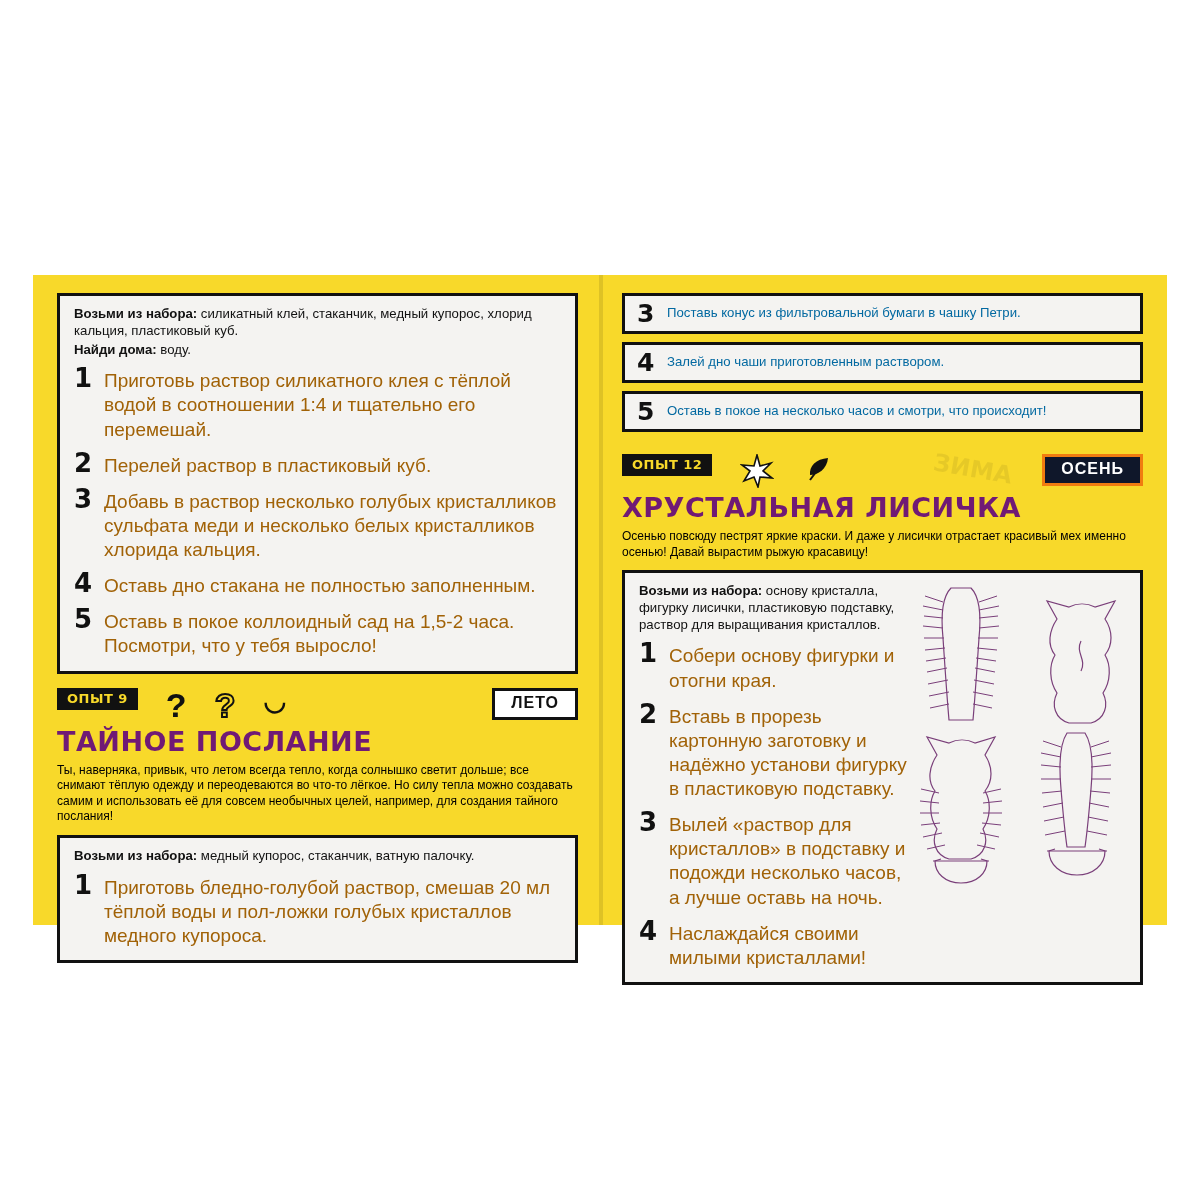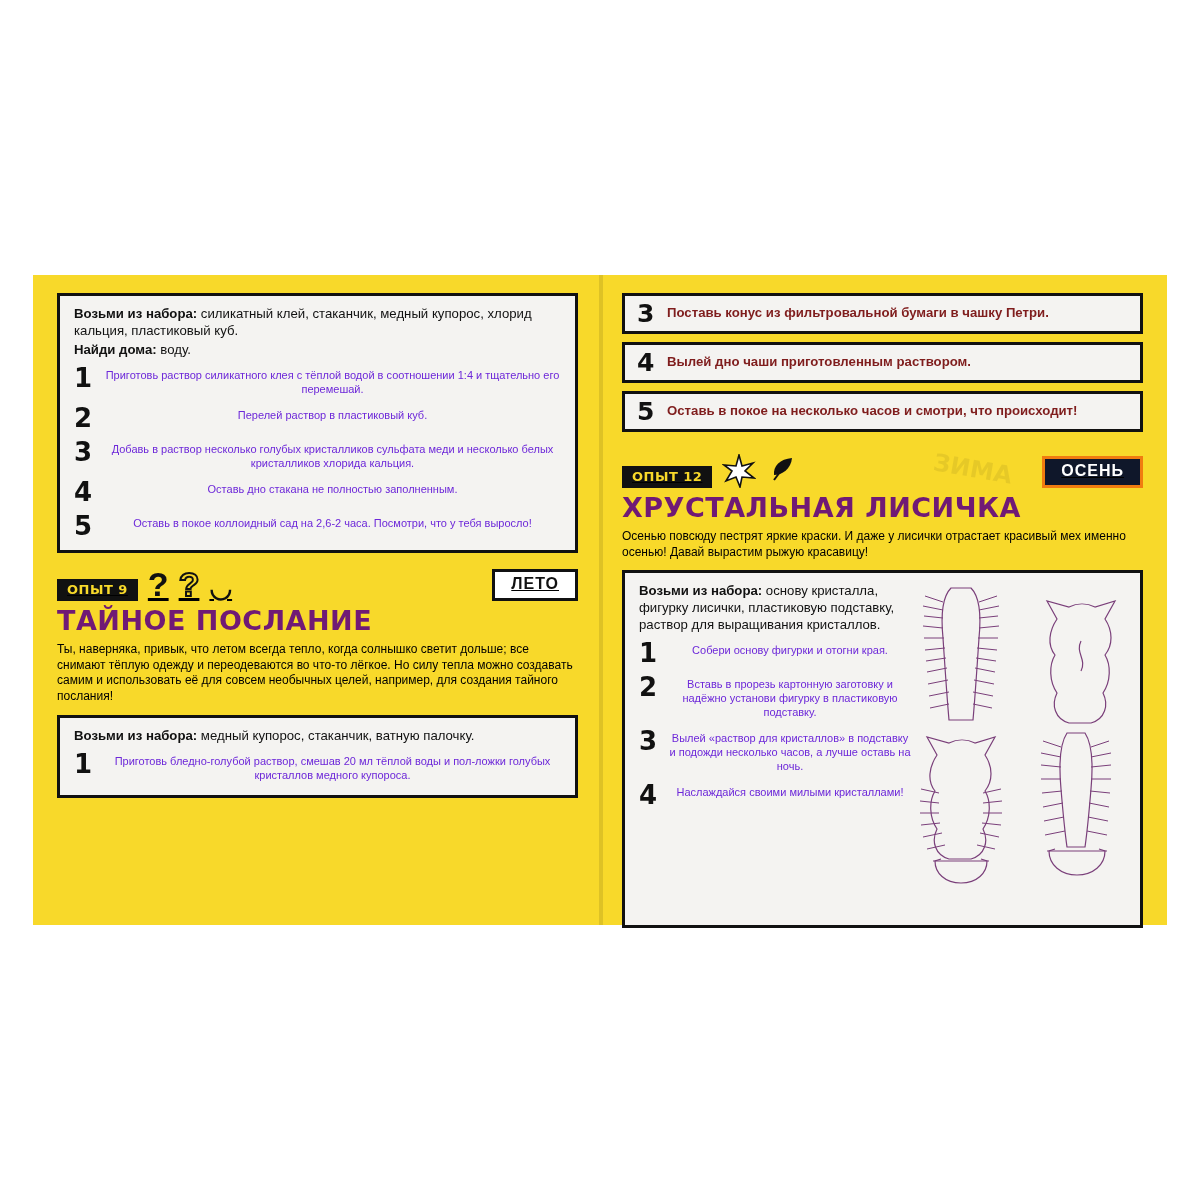--- a/index.html
+++ b/index.html
@@ -70,25 +70,24 @@
   .step .num {
     flex: 0 0 30px;
     font-size: 26px;
     font-weight: bold;
     line-height: 0.95;
     color: #111;
     font-family: "DejaVu Sans", sans-serif;
   }
   .step .txt {
     flex: 1;
-    font-size: 11px;
+    font-size: 19px;
     line-height: 1.27;
-    color: #6d28d9;
+    color: #a16207;
     padding-top: 3px;
-    text-align: center;
   }
 
   
   .band {
     background: #f4f3f1;
     border: 3px solid #111;
     display: flex;
     align-items: center;
     padding: 5px 12px;
     margin-bottom: 8px;
@@ -97,33 +96,31 @@
   .band .num {
     flex: 0 0 30px;
     font-size: 25px;
     font-weight: bold;
     color: #111;
     line-height: 1;
     font-family: "DejaVu Sans", sans-serif;
   }
   .band .txt {
     font-size: 13.2px;
-    color: #7f1d1d;
+    color: #0369a1;
     line-height: 1.25;
-    font-weight: bold;
   }
 
   
   .exp-head {
     display: flex;
-    align-items: flex-end;
-    gap: 10px;
+    align-items: flex-start;
+    gap: 28px;
     margin: 12px 0 4px 0;
     position: relative;
-    text-decoration: underline;
   }
   .exp-tag {
     background: #111;
     color: #f8d92a;
     font-size: 13px;
     letter-spacing: 0.5px;
     padding: 3px 10px 4px 10px;
     font-weight: bold;
     font-family: "DejaVu Sans", sans-serif;
   }
@@ -223,21 +220,21 @@
           <div class="step">
             <div class="num">3</div>
             <div class="txt">Добавь в раствор несколько голубых кристалликов сульфата меди и несколько белых кристалликов хлорида кальция.</div>
           </div>
           <div class="step">
             <div class="num">4</div>
             <div class="txt">Оставь дно стакана не полностью заполненным.</div>
           </div>
           <div class="step">
             <div class="num">5</div>
-            <div class="txt">Оставь в покое коллоидный сад на 2,6-2 часа. Посмотри, что у тебя выросло!</div>
+            <div class="txt">Оставь в покое коллоидный сад на 1,5-2 часа. Посмотри, что у тебя выросло!</div>
           </div>
         </div>
       </div>
 
       <div class="exp-head">
         <div class="exp-tag">ОПЫТ 9</div>
         <span class="deco-q">?</span>
         <span class="deco-q hollow">?</span>
         <span class="deco-q" style="font-size:26px;">◡</span>
         <div class="season-chip">ЛЕТО</div>
@@ -263,21 +260,21 @@
     <div class="gutter"></div>
 
     <div class="half half-right">
 
       <div class="band">
         <div class="num">3</div>
         <div class="txt">Поставь конус из фильтровальной бумаги в чашку Петри.</div>
       </div>
       <div class="band">
         <div class="num">4</div>
-        <div class="txt">Вылей дно чаши приготовленным раствором.</div>
+        <div class="txt">Залей дно чаши приготовленным раствором.</div>
       </div>
       <div class="band">
         <div class="num">5</div>
         <div class="txt">Оставь в покое на несколько часов и смотри, что происходит!</div>
       </div>
 
       <div class="exp-head" style="margin-top:22px;">
         <div class="exp-tag">ОПЫТ 12</div>
         <span class="star">
           <svg width="34" height="34" viewBox="0 0 34 34" aria-hidden="true">

